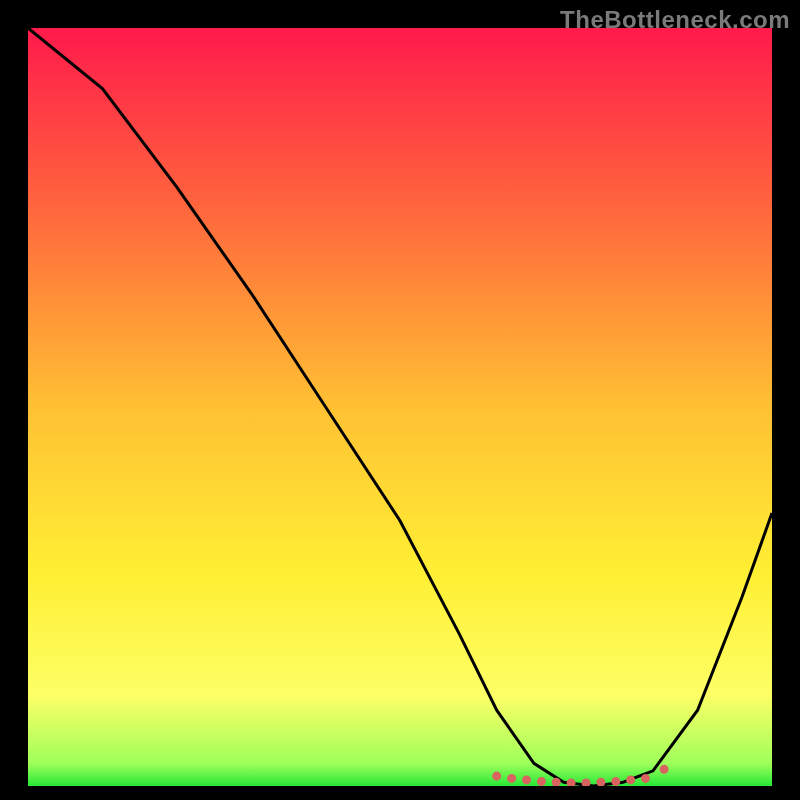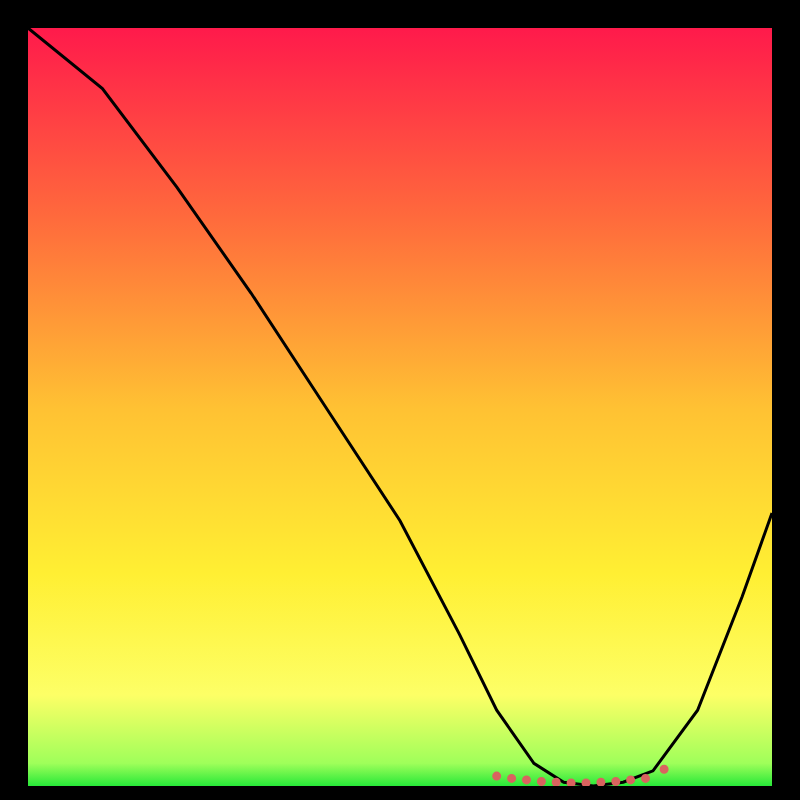--- a/index.html
+++ b/index.html
@@ -3,20 +3,21 @@
 <meta charset="utf-8">
 <style>
 html,body{margin:0;padding:0;width:800px;height:800px;background:#000;overflow:hidden}
 .frame{position:relative;width:800px;height:800px;background:#000}
 .watermark{position:absolute;top:6px;right:10px;color:#7a7a7a;font-family:Arial,Helvetica,sans-serif;font-size:24px;font-weight:600;letter-spacing:.5px}
 svg{position:absolute;top:28px;left:28px}
 </style>
 </head>
 <body>
 <div class="frame">
+<div class="watermark">TheBottleneck.com</div>
 <svg width="744" height="758" viewBox="0 0 744 758" preserveAspectRatio="none">
 <defs>
 <linearGradient id="heat" x1="0" y1="0" x2="0" y2="1">
 <stop id="s0" offset="0" stop-color="#ff1a4b"></stop>
 <stop id="s1" offset=".25" stop-color="#ff6a3c"></stop>
 <stop id="s2" offset=".5" stop-color="#ffc133"></stop>
 <stop id="s3" offset=".72" stop-color="#ffef33"></stop>
 <stop id="s4" offset=".88" stop-color="#fdff66"></stop>
 <stop id="s5" offset=".97" stop-color="#9fff5a"></stop>
 <stop id="s6" offset="1" stop-color="#27e838"></stop>

